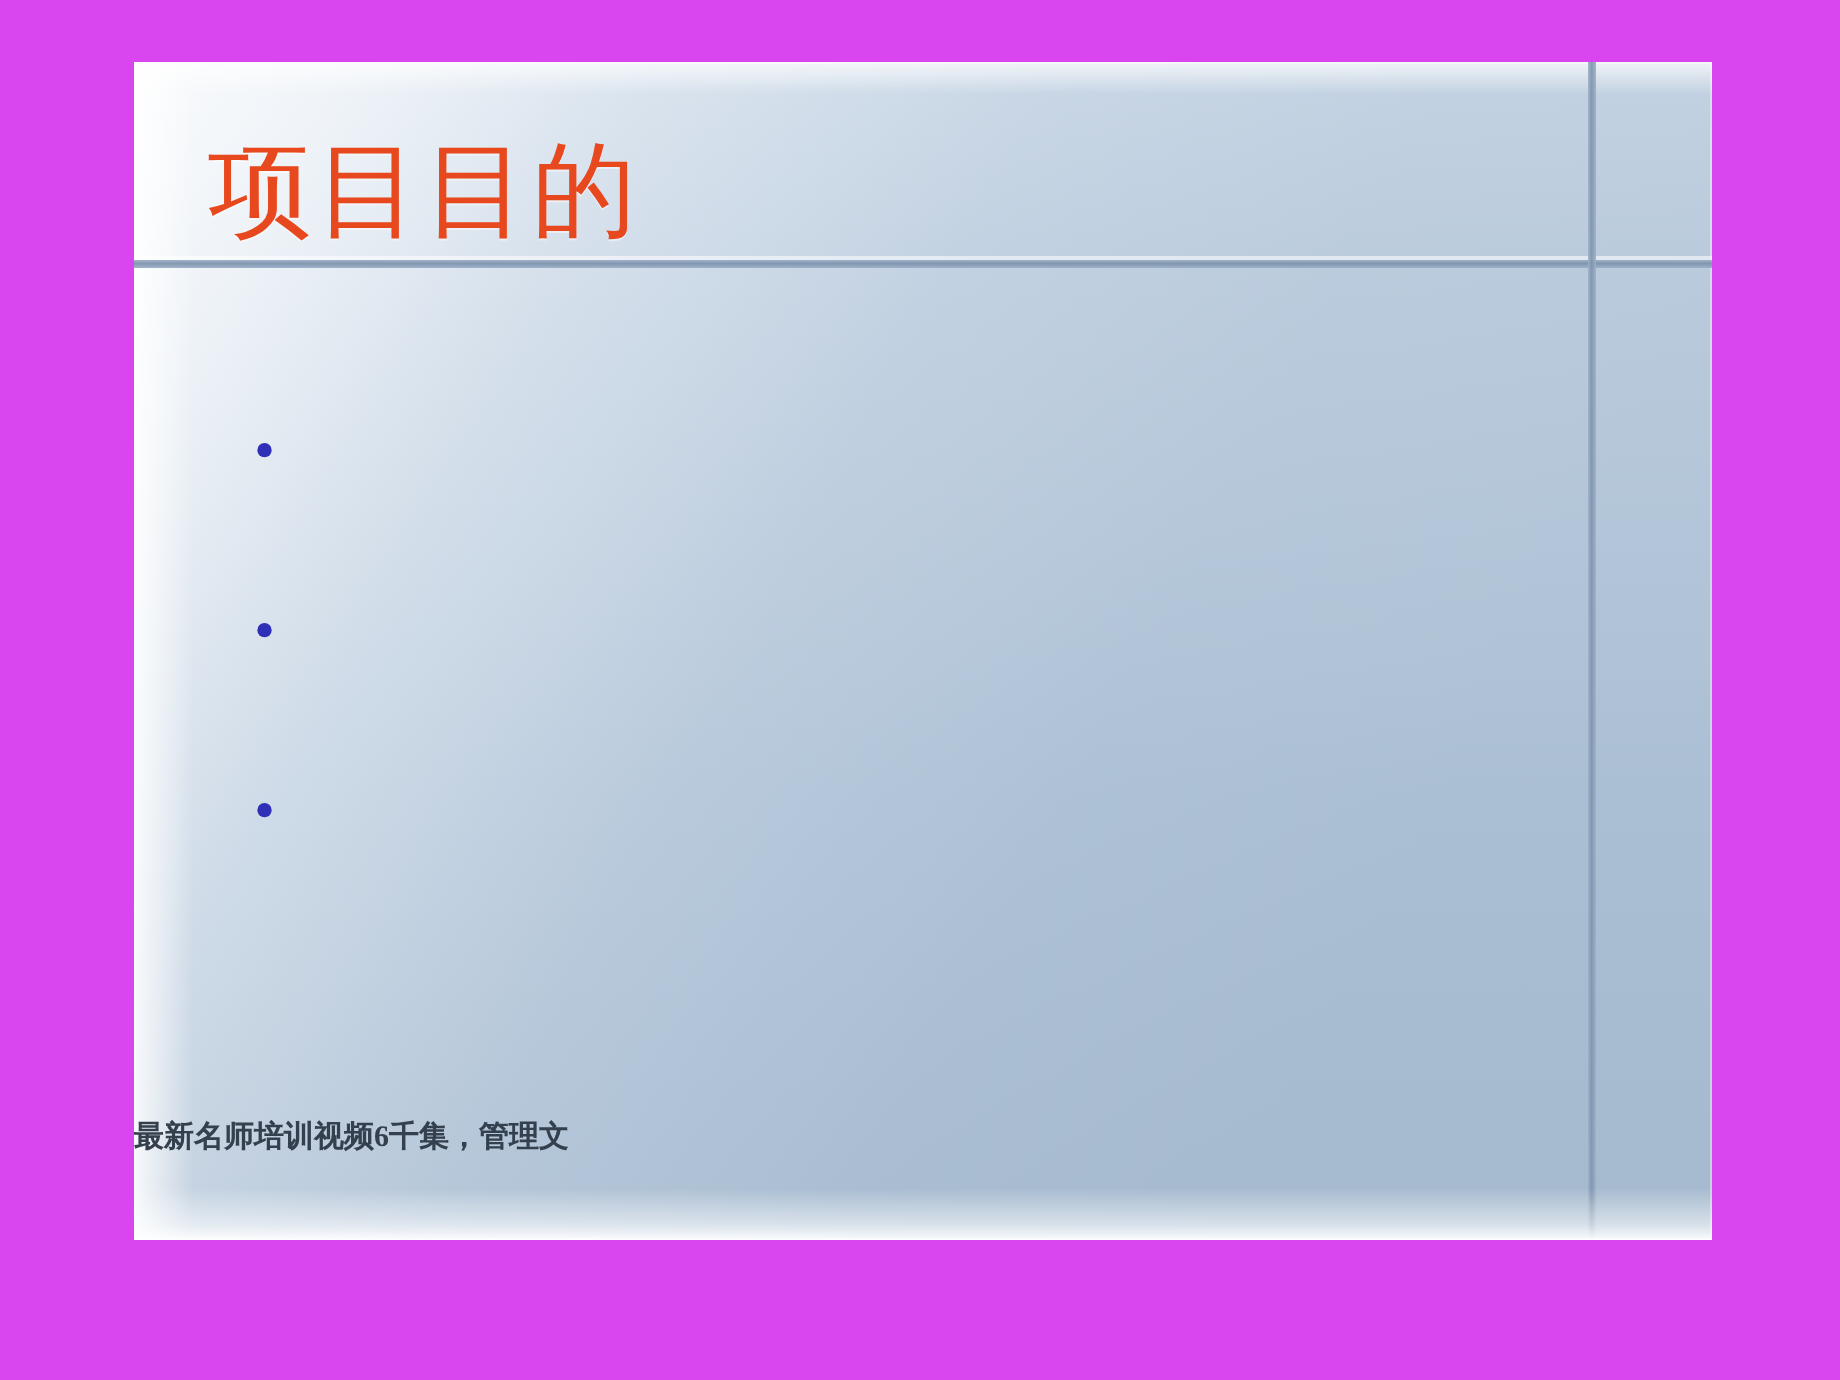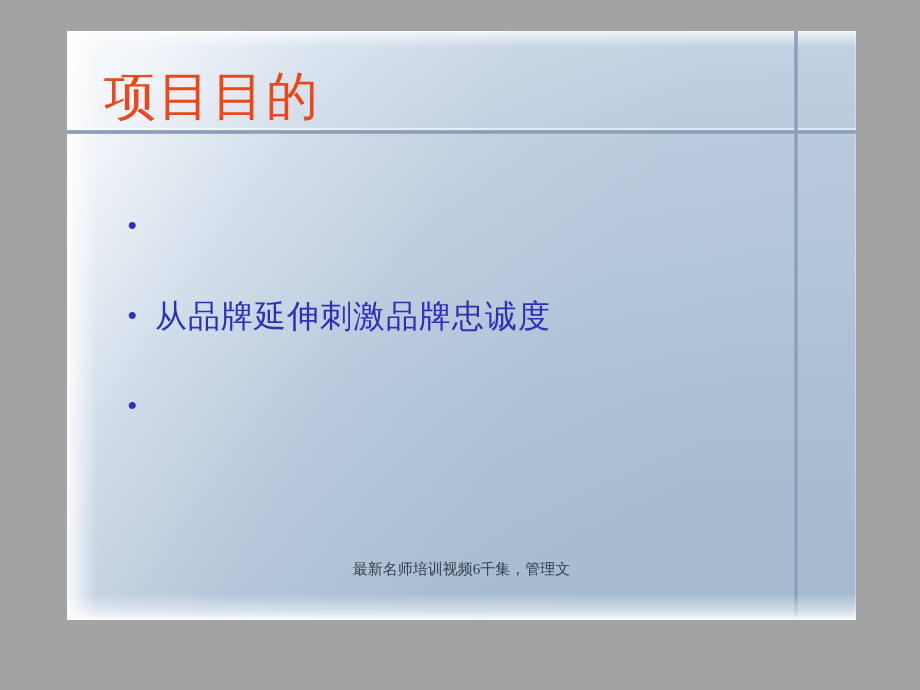--- a/index.html
+++ b/index.html
@@ -11,21 +11,21 @@
     height: 690px;
     background: #ffffff;
     font-family: "Liberation Serif", "DejaVu Serif", serif;
     overflow: hidden;
   }
 
   #stage {
     position: relative;
     width: 920px;
     height: 690px;
-    background: #a3a3a3;
+    background: #d946ef;
   }
 
   
   .slide {
     position: absolute;
     left: 67px;
     top: 31px;
     width: 789px;
     height: 589px;
     overflow: hidden;
@@ -147,25 +147,25 @@
     font-family: "Liberation Serif", "DejaVu Serif", serif;
     white-space: nowrap;
   }
 
   
   .footer {
     position: absolute;
     left: 0;
     right: 0;
     top: 528px;
-    text-align: center;
+    text-align: left;
     color: #34404d;
     font-size: 15px;
     line-height: 20px;
-    font-weight: normal;
+    font-weight: bold;
     font-family: "Liberation Serif", "DejaVu Serif", serif;
   }
   .footer-line { display: block; }
 </style>
 </head>
 <body>
 
 <div id="stage">
 
   <div class="slide">
@@ -180,21 +180,20 @@
     <div class="title">项目目的</div>
 
     <div class="bullet-list">
 
       <div class="bullet-item">
         <span class="bullet-marker">•</span>
       </div>
 
       <div class="bullet-item">
         <span class="bullet-marker">•</span>
-        <span class="bullet-text">从品牌延伸刺激品牌忠诚度</span>
       </div>
 
       <div class="bullet-item">
         <span class="bullet-marker">•</span>
       </div>
 
     </div>
 
     <div class="footer">
       <span class="footer-line">最新名师培训视频6千集，管理文</span>

